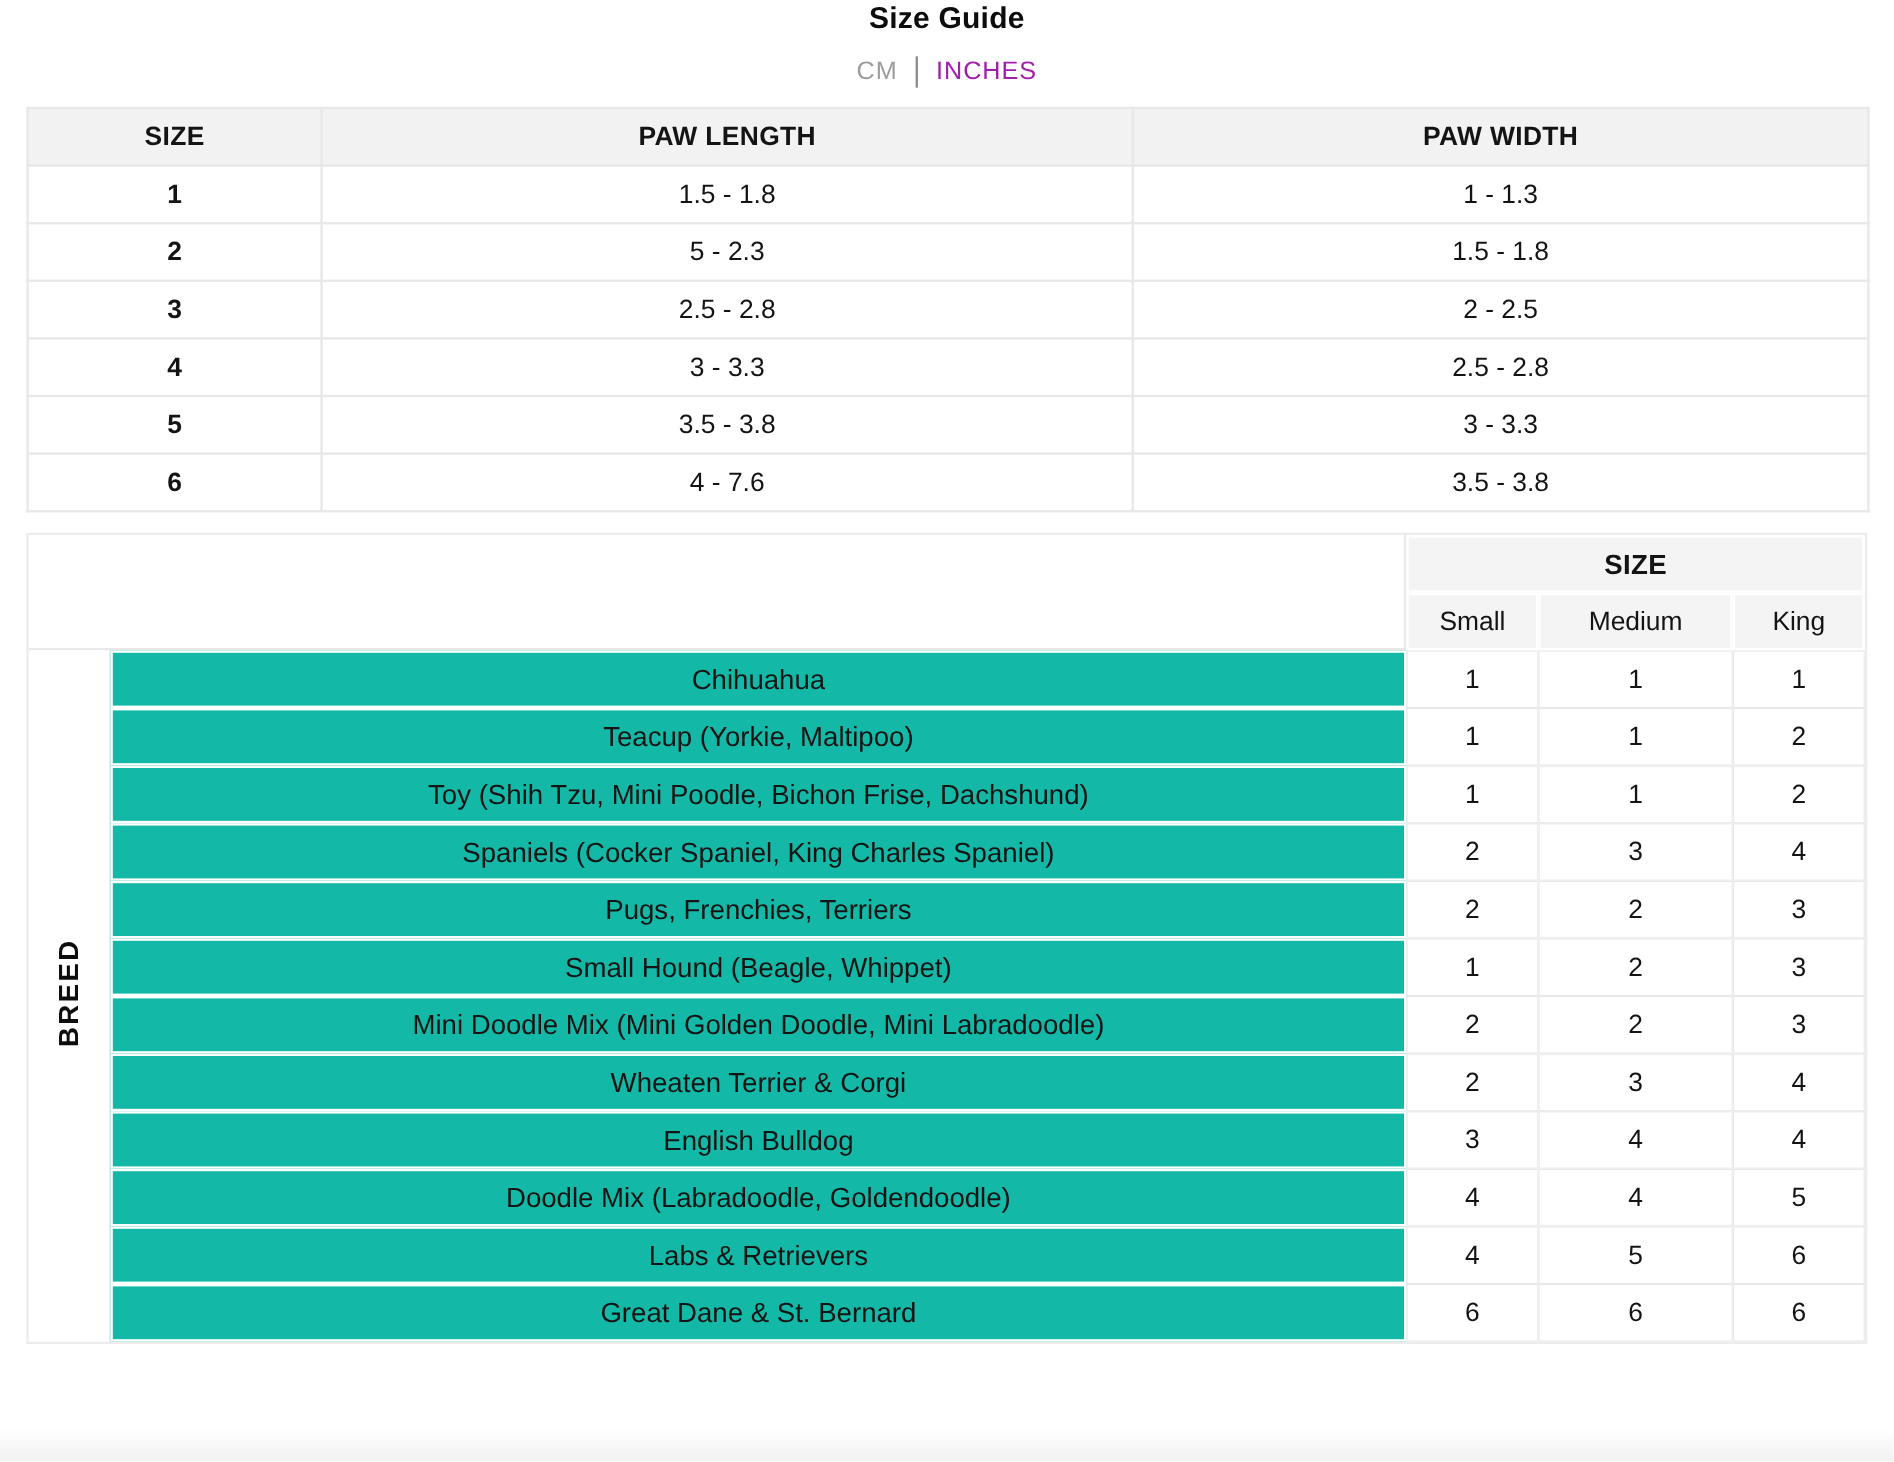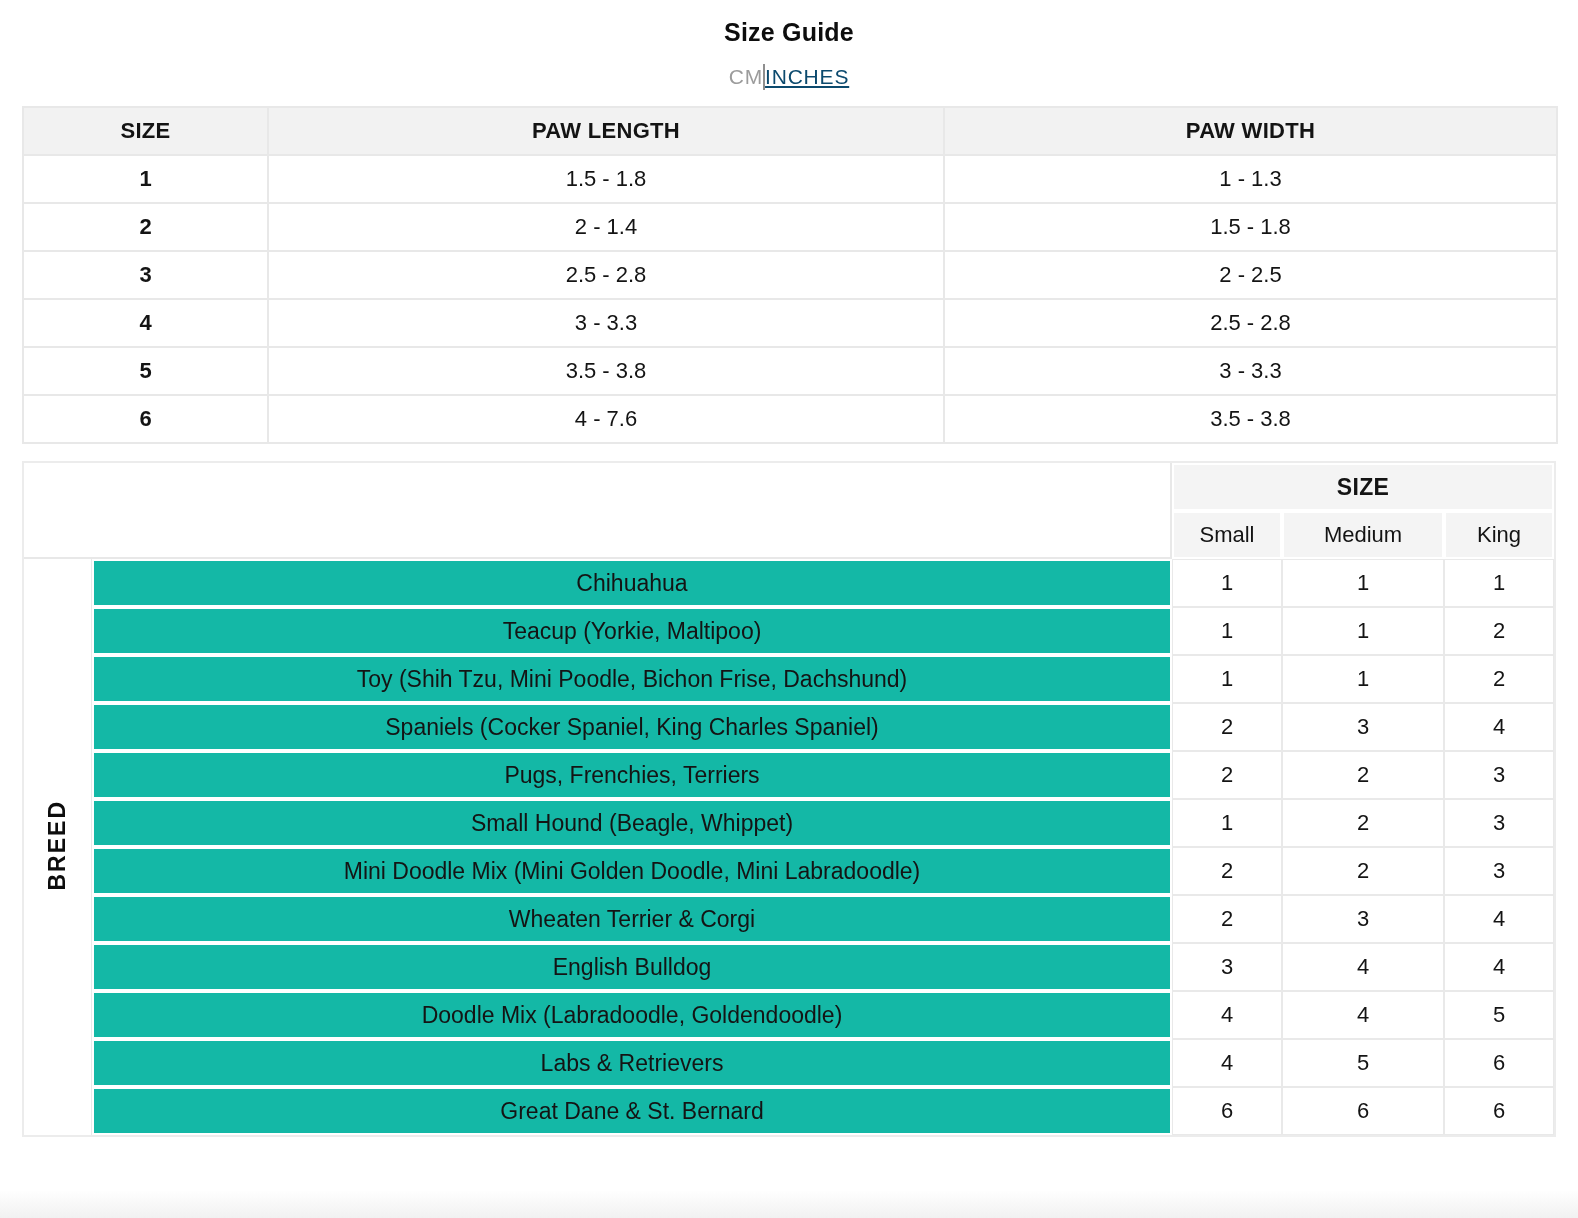--- a/index.html
+++ b/index.html
@@ -5,32 +5,33 @@
   html,body{margin:0;padding:0;}
   body{
     width:1578px;height:1218px;
     background:#ffffff;
     font-family:"Liberation Sans","DejaVu Sans",sans-serif;
     color:#141414;
     position:relative;
     overflow:hidden;
   }
   .page-title{
-    margin:18px 0 0 0;
+    margin:1px 0 0 0;
     text-align:center;
     font-size:25px;
     font-weight:700;
     letter-spacing:.2px;
     color:#0d0d0d;
   }
   .unit-toggle{
     margin-top:17px;
     display:flex;
     justify-content:center;
     align-items:center;
+    gap:15px;
     font-size:21px;
     letter-spacing:.8px;
   }
   .unit{cursor:pointer;}
   .unit-cm{color:#9c9c9c;}
   .unit-divider{width:2px;height:26px;background:#8f8f8f;}
   .unit-inches{color:#2b7bf3;}
 
   table{border-collapse:collapse;table-layout:fixed;}
   .size-table{
@@ -129,21 +130,21 @@
 </head>
 <body>
 
 <div>
 
   <h1 class="page-title">Size Guide</h1>
 
   <div class="unit-toggle">
     <span class="unit unit-cm" style="color: rgb(156, 156, 156);">CM</span>
     <span class="unit-divider"></span>
-    <span class="unit unit-inches" style="color: #0c4a6e; text-decoration: underline;">INCHES</span>
+    <span class="unit unit-inches" style="color: #a21caf;">INCHES</span>
   </div>
 
   <table class="size-table">
     <colgroup>
       <col style="width:245px">
       <col style="width:676px">
       <col style="width:613px">
     </colgroup>
     <thead>
       <tr>
@@ -153,21 +154,21 @@
       </tr>
     </thead>
     <tbody id="size-table-body">
         <tr>
           <td class="size-num">1</td>
           <td>1.5 - 1.8</td>
           <td>1 - 1.3</td>
         </tr>
         <tr>
           <td class="size-num">2</td>
-          <td>2 - 1.4</td>
+          <td>5 - 2.3</td>
           <td>1.5 - 1.8</td>
         </tr>
         <tr>
           <td class="size-num">3</td>
           <td>2.5 - 2.8</td>
           <td>2 - 2.5</td>
         </tr>
         <tr>
           <td class="size-num">4</td>
           <td>3 - 3.3</td>

